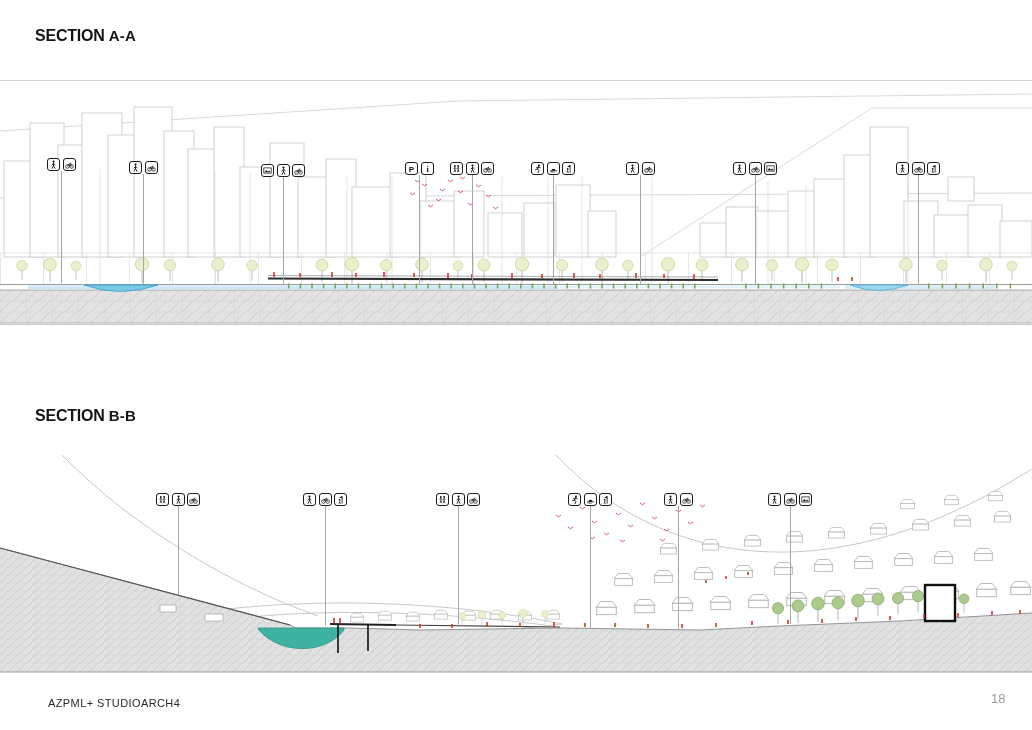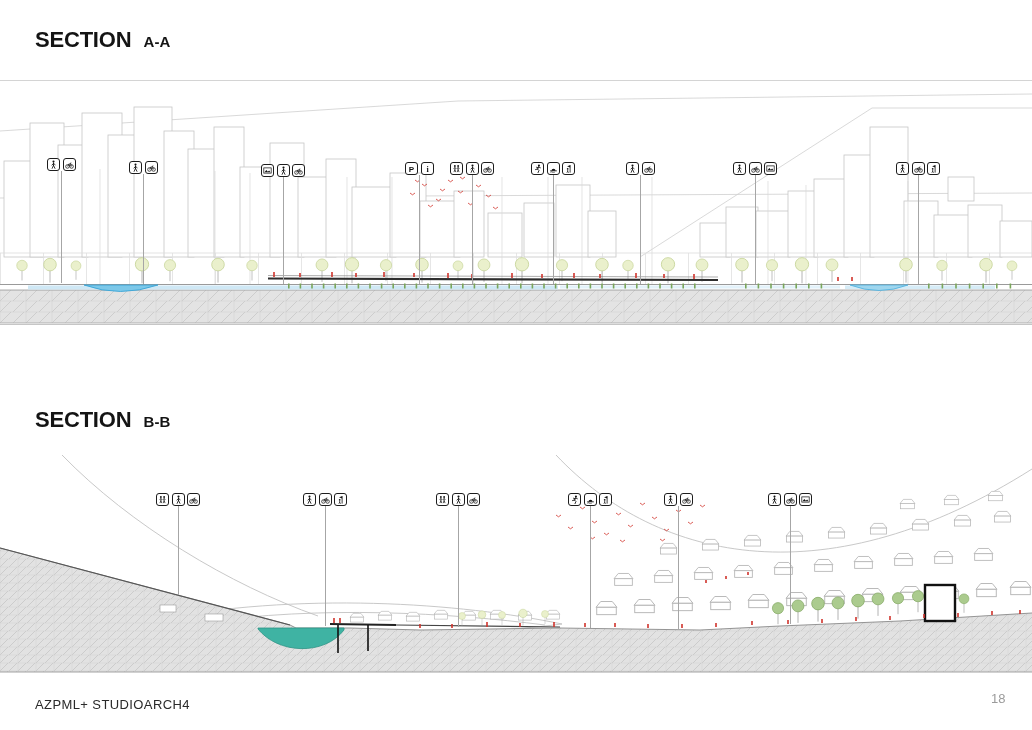--- a/index.html
+++ b/index.html
@@ -1,32 +1,32 @@
 <!DOCTYPE html>
 <html><head>
 <meta charset="utf-8">
 <style>
   html,body{margin:0;padding:0;background:#ffffff;}
   #page{position:relative;width:1032px;height:730px;background:#ffffff;overflow:hidden;
         font-family:"Liberation Sans", sans-serif;color:#1a1a1a;}
   .sec-title{position:absolute;left:35px;font-weight:bold;color:#141414;white-space:nowrap;}
-  .sec-title .main{font-size:22px;letter-spacing:-0.2px;text-align:right;}
-  .sec-title .sub{font-size:15px;margin-left:12px;letter-spacing:0.2px;}
+  .sec-title .main{font-size:16px;letter-spacing:-0.2px;text-align:right;}
+  .sec-title .sub{font-size:15px;margin-left:4px;letter-spacing:0.2px;}
   .strip{position:absolute;left:0;width:1032px;}
   #strip-a{top:80px;height:243px;border-top:1px solid #d4d4d4;border-bottom:1px solid #c6c6c6;}
   #strip-b{top:455px;height:222px;}
   .strip svg{position:absolute;left:0;top:0;}
   .annotations{position:absolute;left:0;top:0;width:100%;height:100%;pointer-events:none;}
   .icon-group{position:absolute;display:flex;flex-direction:column;align-items:center;}
   .icon-row{display:flex;gap:2.5px;}
   .pictobox{width:13px;height:13px;box-sizing:border-box;border:1.2px solid #1d1d1d;border-radius:3px;
             background:#fff;display:flex;align-items:center;justify-content:center;}
   .pictobox svg{position:static;}
   .leader{width:1px;background:#a6a6a6;}
-  #footer-credit{position:absolute;left:35px;top:697px;font-size:13px;letter-spacing:0.4px;color:#2a2a2a;}
+  #footer-credit{position:absolute;left:48px;top:697px;font-size:11px;letter-spacing:0.4px;color:#2a2a2a;}
   #page-number{position:absolute;left:991px;top:691px;font-size:13px;color:#9b9b9b;}
 </style>
 </head>
 <body>
 
 <div id="page">
 
   <div class="sec-title" style="top:27px">
     <span class="main">SECTION</span><span class="sub">A-A</span>
   </div>

